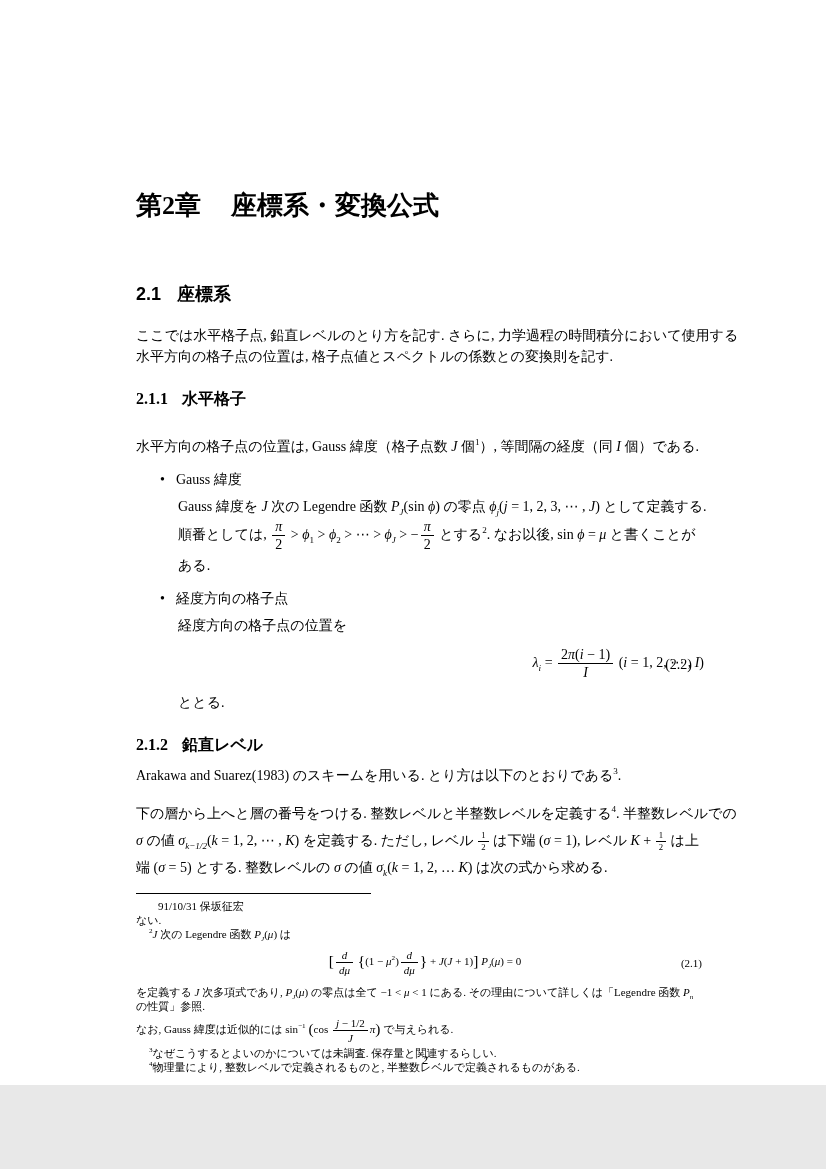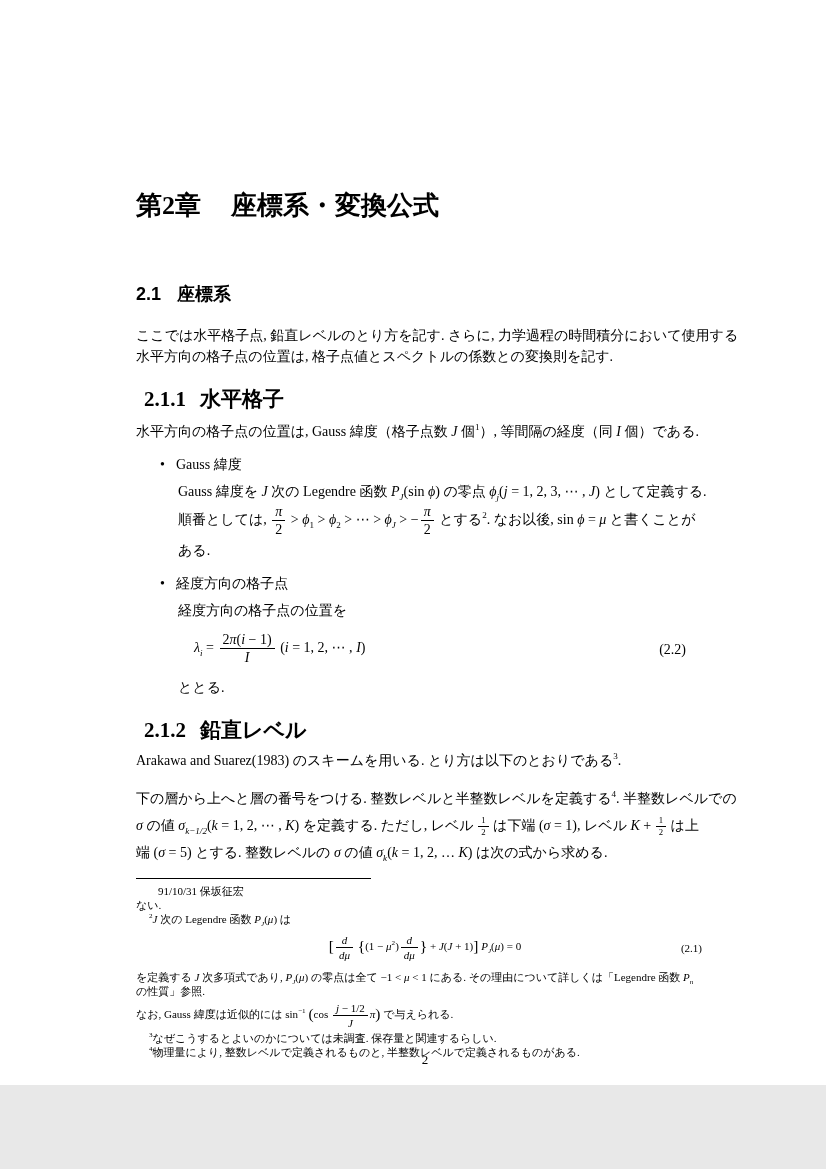--- a/index.html
+++ b/index.html
@@ -14,35 +14,35 @@
     font-family:"Liberation Sans","DejaVu Sans",sans-serif;white-space:nowrap;
   }
   h1.chapter .hnum{font-family:"Liberation Serif","DejaVu Serif",serif;}
   h1.chapter .chlabel{margin-right:30px;}
   h2.sec{
     margin:60px 0 0 0;font-size:18px;line-height:22px;font-weight:bold;
     font-family:"Liberation Sans","DejaVu Sans",sans-serif;white-space:nowrap;
   }
   h2.sec .hnum{font-family:Liberation Sans, sans-serif;margin-right:16px;}
   h3.subsec{
-    margin:22px 0 0 8px;font-size:21px;line-height:20px;font-weight:bold;
+    margin:22px 0 0 0;font-size:16px;line-height:20px;font-weight:bold;
     font-family:"Liberation Sans","DejaVu Sans",sans-serif;white-space:nowrap;
   }
   h3.subsec .hnum{font-family:"Liberation Serif","DejaVu Serif",serif;margin-right:14px;}
   .body-text{font-size:14px;line-height:21px;}
   .intro{margin-top:20px;}
-  .p211{margin-top:12px;}
+  .p211{margin-top:27px;}
   .bullets{margin-top:12px;}
   .bullet-item{margin-top:12px;}
   .bullet-item + .bullet-item{margin-top:12px;}
   .bullet-head{padding-left:24px;white-space:nowrap;}
   .bullet-mark{display:inline-block;width:16px;}
   .bullet-body{padding-left:42px;margin-top:6px;}
   .tall{line-height:1.15;padding:2px 0;}
-  .eqrow{position:relative;display:flex;justify-content:flex-start;align-items:center;margin:8px 16px;min-height:40px;}
+  .eqrow{position:relative;display:flex;justify-content:flex-end;align-items:center;margin:8px 10px;min-height:40px;}
   .eqno{position:absolute;right:12px;top:50%;transform:translateY(-50%);}
   .s212para{margin-top:10px;}
   .vpara2{margin-top:14px;line-height:27px;}
   .fnarea{margin-top:12px;font-size:11px;line-height:14px;}
   .fnrule{width:235px;height:1px;background:#000;margin-bottom:5px;}
   .fndate{padding-left:22px;}
   .fnfirst{padding-left:13px;}
   .fneqrow{position:relative;display:flex;justify-content:center;align-items:center;margin:5px 0;min-height:34px;}
   .fnnote{margin-top:2px;}
   .pageno{position:absolute;left:136px;top:1052px;width:578px;text-align:center;font-size:13px;}

